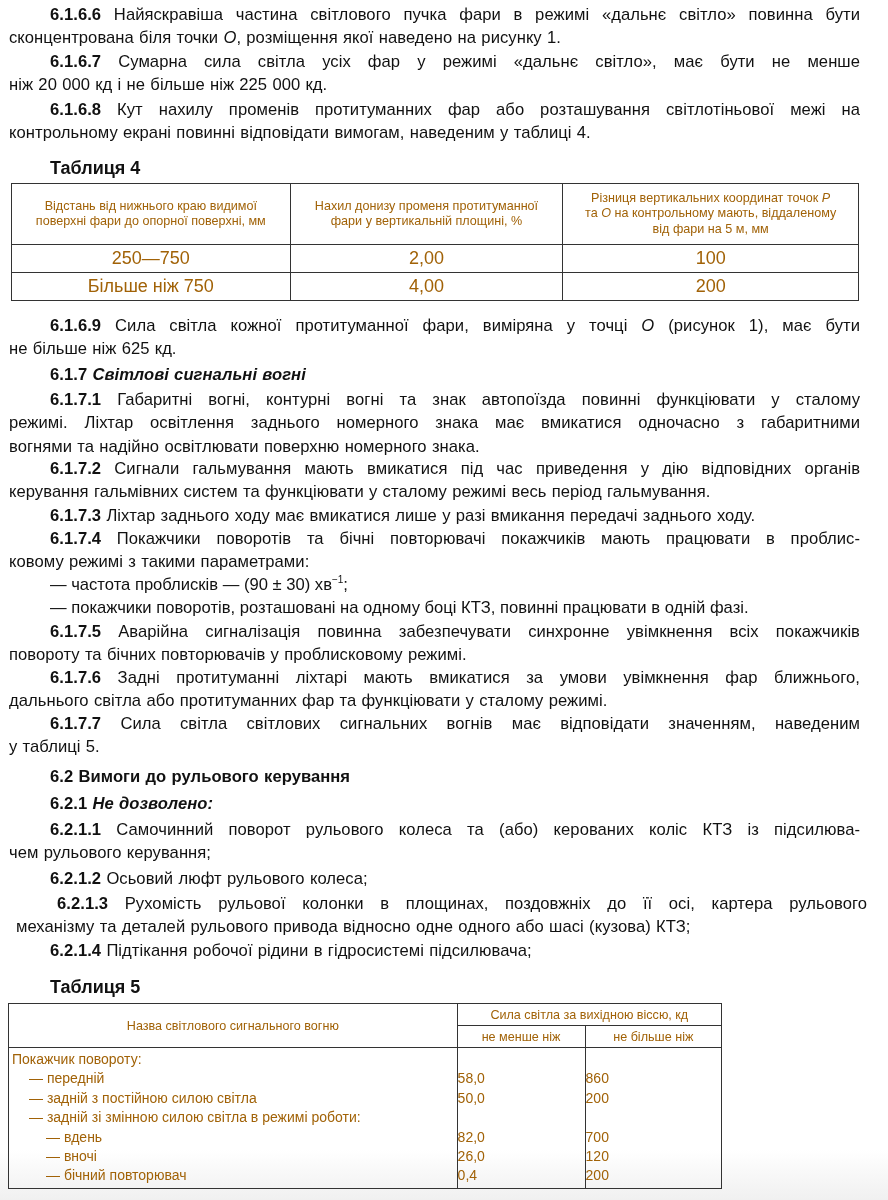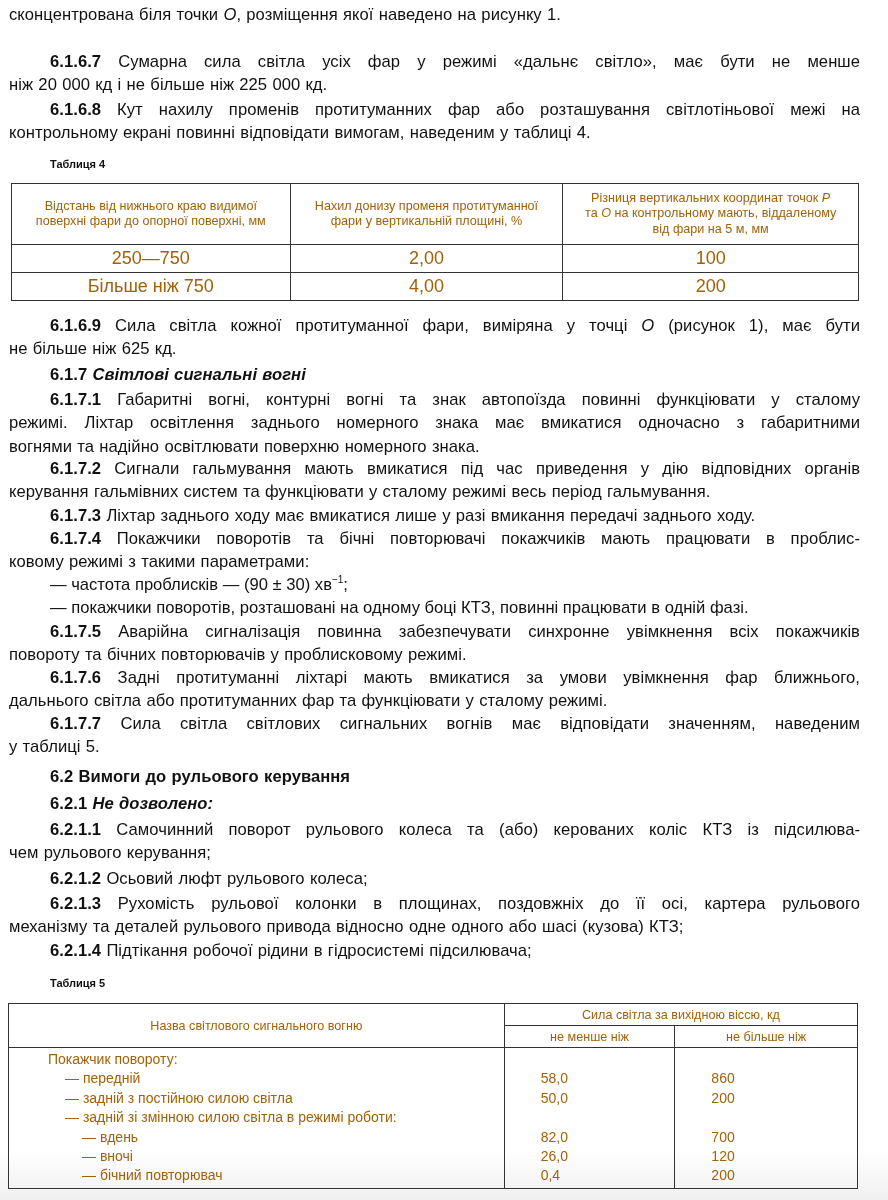--- a/index.html
+++ b/index.html
@@ -16,44 +16,45 @@
     font-size: 16.6px; line-height: 23.4px;
     text-align: justify; text-align-last: left;
     letter-spacing: 0.05px; word-spacing: 0.6px;
   }
   .p .num { font-weight: bold; }
   .ind { text-indent: 41px; }
   .just-last { text-align-last: justify; }
   .dash { position: absolute; left: 50px; font-size: 16.6px; line-height: 23.4px; white-space: nowrap; }
   .heading { font-weight: bold; }
   .heading em { font-style: italic; }
-  .tcap { position: absolute; left: 50px; font-size: 11px; font-weight: bold; }
+  .tcap { position: absolute; left: 50px; font-size: 18px; font-weight: bold; }
   table { border-collapse: collapse; position: absolute; font-family: "Liberation Sans", sans-serif; color: #a16207; }
   td, th { border: 1.4px solid #333; font-weight: normal; padding: 0; }
   #t4 { left: 11px; top: 183px; width: 848px; font-size: 12.6px; }
   #t4 th { height: 60px; line-height: 15.5px; text-align: center; vertical-align: middle; padding: 0 8px; }
   #t4 td { height: 27px; text-align: center; font-size: 18px; }
-  #t5 { left: 8px; top: 1003px; width: 850px; font-size: 12.6px; }
+  #t5 { left: 8px; top: 1003px; width: 714px; font-size: 12.6px; }
   #t5 th { text-align: center; vertical-align: middle; }
   #t5 .h1 { height: 21px; }
   #t5 .h2 { height: 21px; }
-  #t5 .body td { vertical-align: top; font-size: 14px; line-height: 19.4px; padding-top: 2px; padding-bottom: 2px; padding-left: 36px; }
+  #t5 .body td { vertical-align: top; font-size: 14px; line-height: 19.4px; padding-top: 2px; padding-bottom: 2px; }
   #t5 .names div { white-space: nowrap; }
   #t5 .vals div { height: 19.4px; }
   .l1 { padding-left: 3px; }
   .l2 { padding-left: 20px; }
   .l3 { padding-left: 37px; }
   sup { font-size: 10px; line-height: 0; }
 </style>
 </head>
 <body>
 
 <div class="page">
 
   <div class="p" style="top:3px;">
+    <div class="ind just-last"><span class="num">6.1.6.6</span> <span>Найяскравіша частина світлового пучка фари в режимі «дальнє світло» повинна бути</span></div>
     <div><span>сконцентрована біля точки </span><i>О</i><span>, розміщення якої наведено на рисунку 1.</span></div>
   </div>
 
   <div class="p" style="top:50px;">
     <div class="ind just-last"><span class="num">6.1.6.7</span> <span>Сумарна сила світла усіх фар у режимі «дальнє світло», має бути не менше</span></div>
     <div>ніж 20 000 кд і не більше ніж 225 000 кд.</div>
   </div>
 
   <div class="p" style="top:98px;">
     <div class="ind just-last"><span class="num">6.1.6.8</span> <span>Кут нахилу променів протитуманних фар або розташування світлотіньової межі на</span></div>
@@ -142,21 +143,21 @@
 
   <div class="p" style="top:818px;">
     <div class="ind just-last"><span class="num">6.2.1.1</span> <span>Самочинний поворот рульового колеса та (або) керованих коліс КТЗ із підсилюва-</span></div>
     <div>чем рульового керування;</div>
   </div>
 
   <div class="p" style="top:867px;">
     <div class="ind"><span class="num">6.2.1.2</span> <span>Осьовий люфт рульового колеса;</span></div>
   </div>
 
-  <div class="p" style="top:892px;">
+  <div class="p" style="top:892px;margin-left:7px;">
     <div class="ind just-last"><span class="num">6.2.1.3</span> <span>Рухомість рульової колонки в площинах, поздовжніх до її осі, картера рульового</span></div>
     <div>механізму та деталей рульового привода відносно одне одного або шасі (кузова) КТЗ;</div>
   </div>
 
   <div class="p" style="top:939px;">
     <div class="ind"><span class="num">6.2.1.4</span> <span>Підтікання робочої рідини в гідросистемі підсилювача;</span></div>
   </div>
 
   <div class="tcap" style="top:977px;">Таблиця 5</div>
   <table id="t5">

